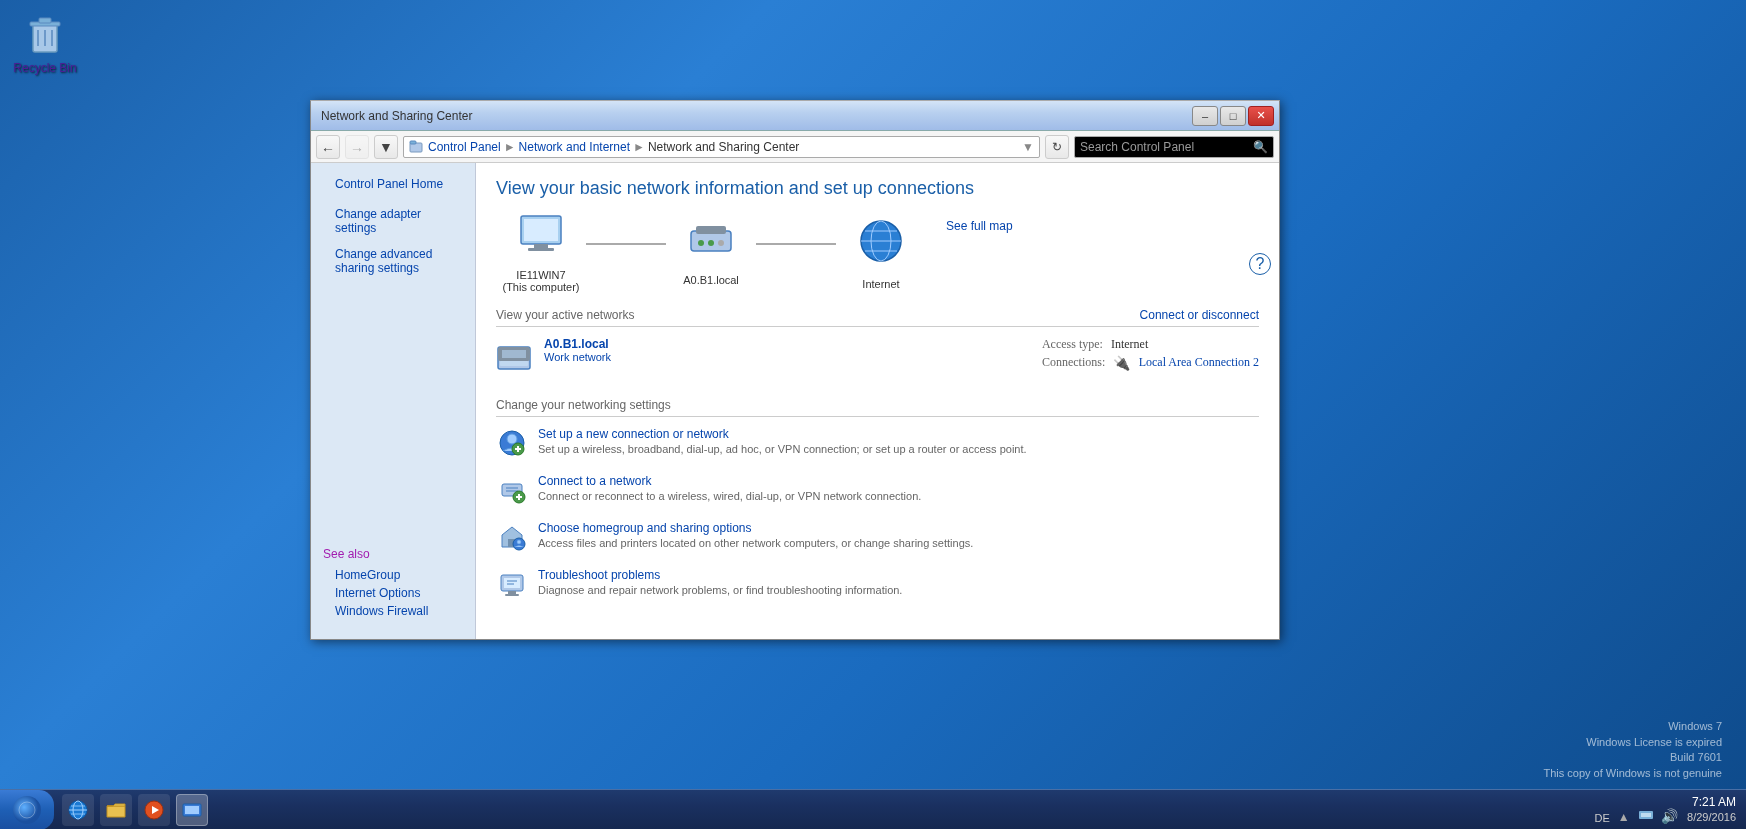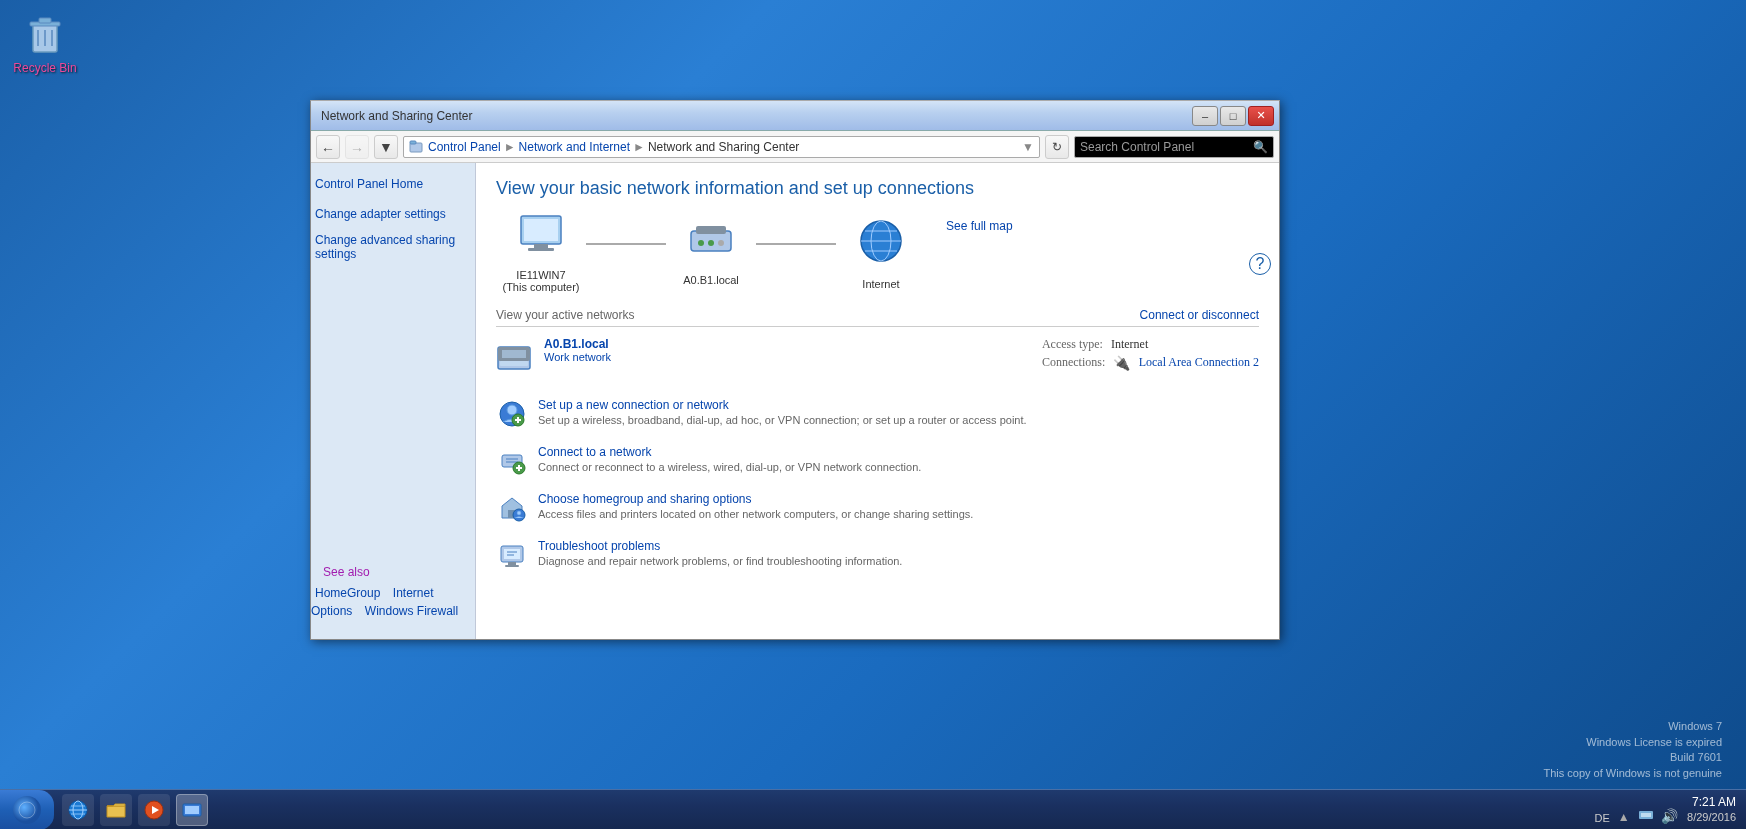--- a/index.html
+++ b/index.html
@@ -31,21 +31,21 @@
       width: 70px;
     }
     .recycle-bin-icon {
       width: 48px;
       height: 48px;
       display: flex;
       align-items: center;
       justify-content: center;
     }
     .recycle-bin-label {
-      color: #ec4899;
+      color: #4c1d95;
       font-size: 12px;
       text-align: right;
       text-shadow: 1px 1px 2px rgba(0,0,0,0.8);
       margin-top: 3px;
     }
 
     
     .taskbar {
       position: absolute;
       bottom: 0;
@@ -240,21 +240,21 @@
     
     .sidebar {
       width: 165px;
       background: #dce8f5;
       border-right: 1px solid #c0c8d8;
       padding: 10px 0;
       display: flex;
       flex-direction: column;
     }
     .sidebar-link {
-      padding: 4px 4px;
+      padding: 4px 24px;
       font-size: 12px;
       color: #0645ad;
       cursor: pointer;
       text-decoration: none;
     }
     .sidebar-section-label {
       padding: 15px 12px 4px;
       font-size: 12px;
       color: #a21caf;
     }
@@ -560,20 +560,23 @@
             </div>
             <div class="detail-row">
               <span class="detail-label">Connections:</span>
               <span style="font-size:14px;color:#666;">🔌</span>
               <a class="detail-link">Local Area Connection 2</a>
             </div>
           </div>
         </div>
 
         <div class="settings-section">
+          <div class="section-title">
+            <span>Change your networking settings</span>
+          </div>
 
           <div class="settings-item">
             <div class="settings-item-icon">
               <svg width="28" height="28" viewBox="0 0 28 28">
                 <circle cx="14" cy="14" r="12" fill="#3a7bd5" stroke="#1a5fa8" stroke-width="1"></circle>
                 <circle cx="14" cy="10" r="5" fill="#a0ccff" stroke="#5a9adf" stroke-width="1"></circle>
                 <path d="M5 22 Q14 16 23 22" fill="#a0ccff" stroke="#5a9adf" stroke-width="1"></path>
                 <circle cx="20" cy="20" r="6" fill="#4a9a4a" stroke="#2a7a2a" stroke-width="1"></circle>
                 <line x1="20" y1="17" x2="20" y2="23" stroke="white" stroke-width="2"></line>
                 <line x1="17" y1="20" x2="23" y2="20" stroke="white" stroke-width="2"></line>

